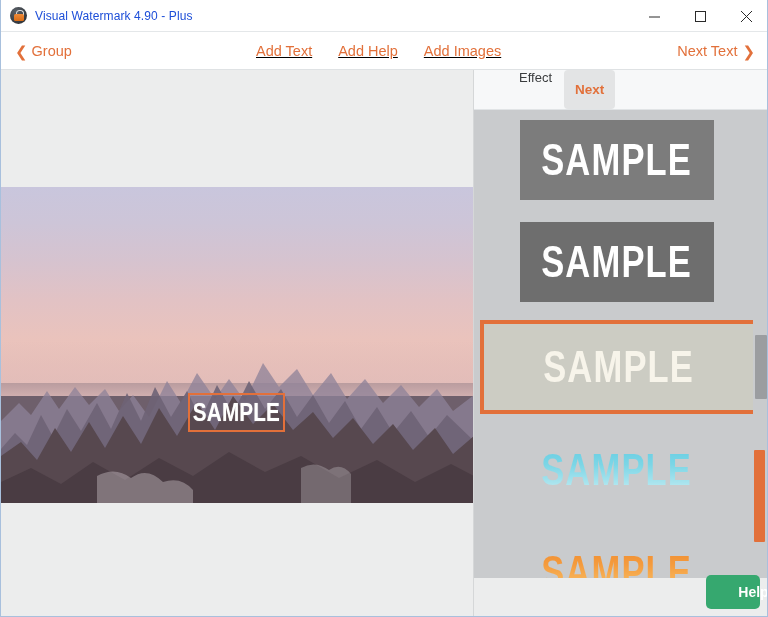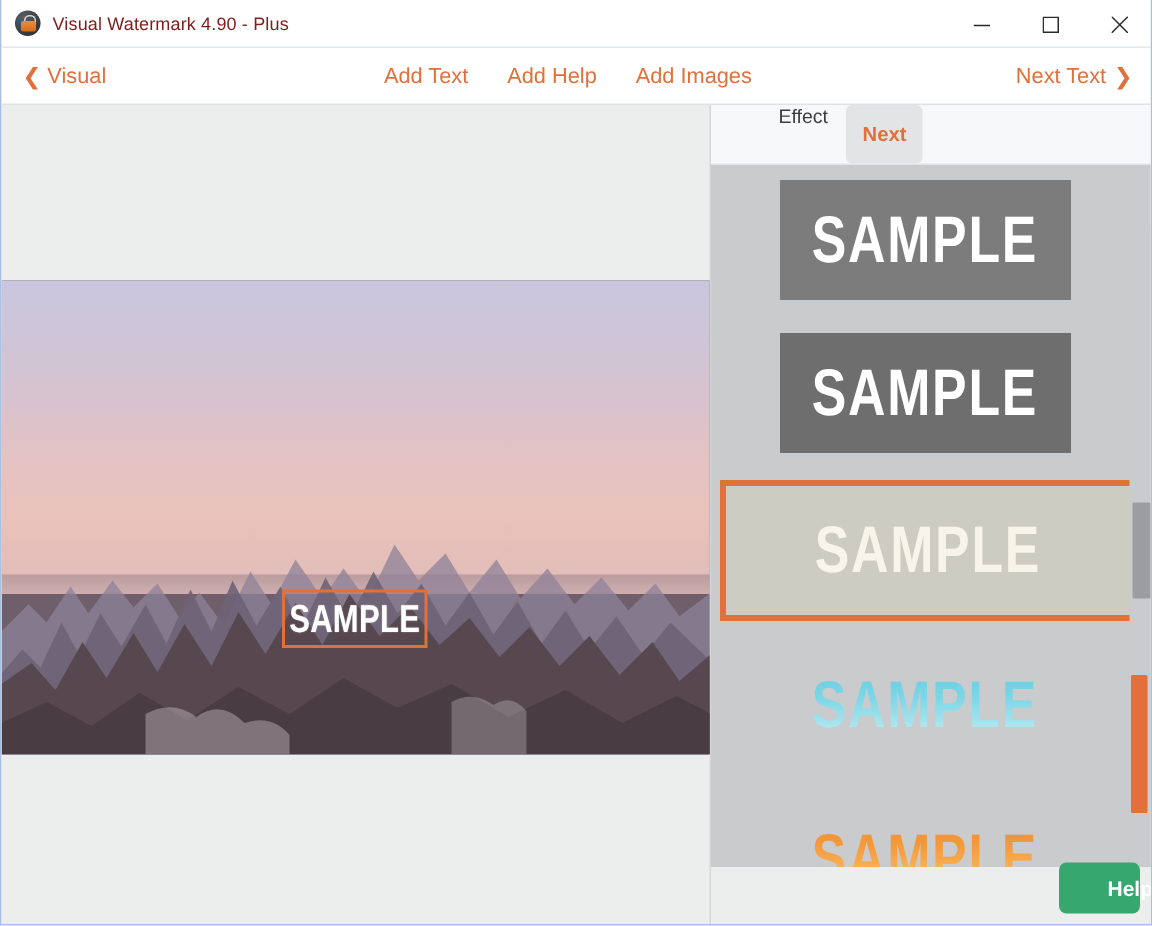--- a/index.html
+++ b/index.html
@@ -45,21 +45,21 @@
   }
   .app-icon::after { 
     content: "";
     position: absolute;
     left: 3.5px; top: 6.5px;
     width: 10px; height: 7.5px;
     border-radius: 1.5px;
     background: linear-gradient(#f08b38, #d96c16);
   }
   .app-title {
-    font-size: 12px; color: #7f1d1d;
+    font-size: 12px; color: #1d4ed8;
     letter-spacing: .1px;
     white-space: nowrap;
     text-align: center;
   }
   .win-controls {
     position: absolute; right: 0; top: 0;
     height: 32px; display: flex;
   }
   .win-btn {
     width: 46px; height: 32px;
@@ -87,21 +87,21 @@
     white-space: nowrap;
     background: none; border: none;
     font-family: "Liberation Sans", sans-serif;
   }
   .nav-back { left: 14px; }
   .nav-back .chev { font-size: 15px; margin-right: 4px; line-height: 1; }
   .nav-next { right: 14px; }
   .nav-next .chev { font-size: 15px; margin-left: 5px; line-height: 1; }
   .nav-center-group {
     position: absolute; left: 255px; top: 0;
-    height: 38px; display: flex; align-items: center; gap: 26px;
+    height: 38px; display: flex; align-items: center; gap: 26px; text-decoration: underline;
   }
   .nav-center-group .nav-item {
     color: #e2703a; font-size: 14.5px;
     background: none; border: none;
     font-family: "Liberation Sans", sans-serif;
     white-space: nowrap;
   }
 
   
   .canvas {
@@ -301,21 +301,21 @@
             <line x1="0" y1="0" x2="11" y2="11" stroke="#2a2a2a" stroke-width="1"></line>
             <line x1="11" y1="0" x2="0" y2="11" stroke="#2a2a2a" stroke-width="1"></line>
           </svg>
       </button>
     </div>
   </div>
 
   <div class="navbar">
     <button class="nav-link nav-back">
       <span class="chev">❮</span>
-      <span>Visual</span>
+      <span>Group</span>
     </button>
 
     <div class="nav-center-group">
       <button class="nav-item">Add Text</button>
       <button class="nav-item">Add Help</button>
       <button class="nav-item">Add Images</button>
     </div>
 
     <button class="nav-link nav-next">
       <span>Next Text</span>

